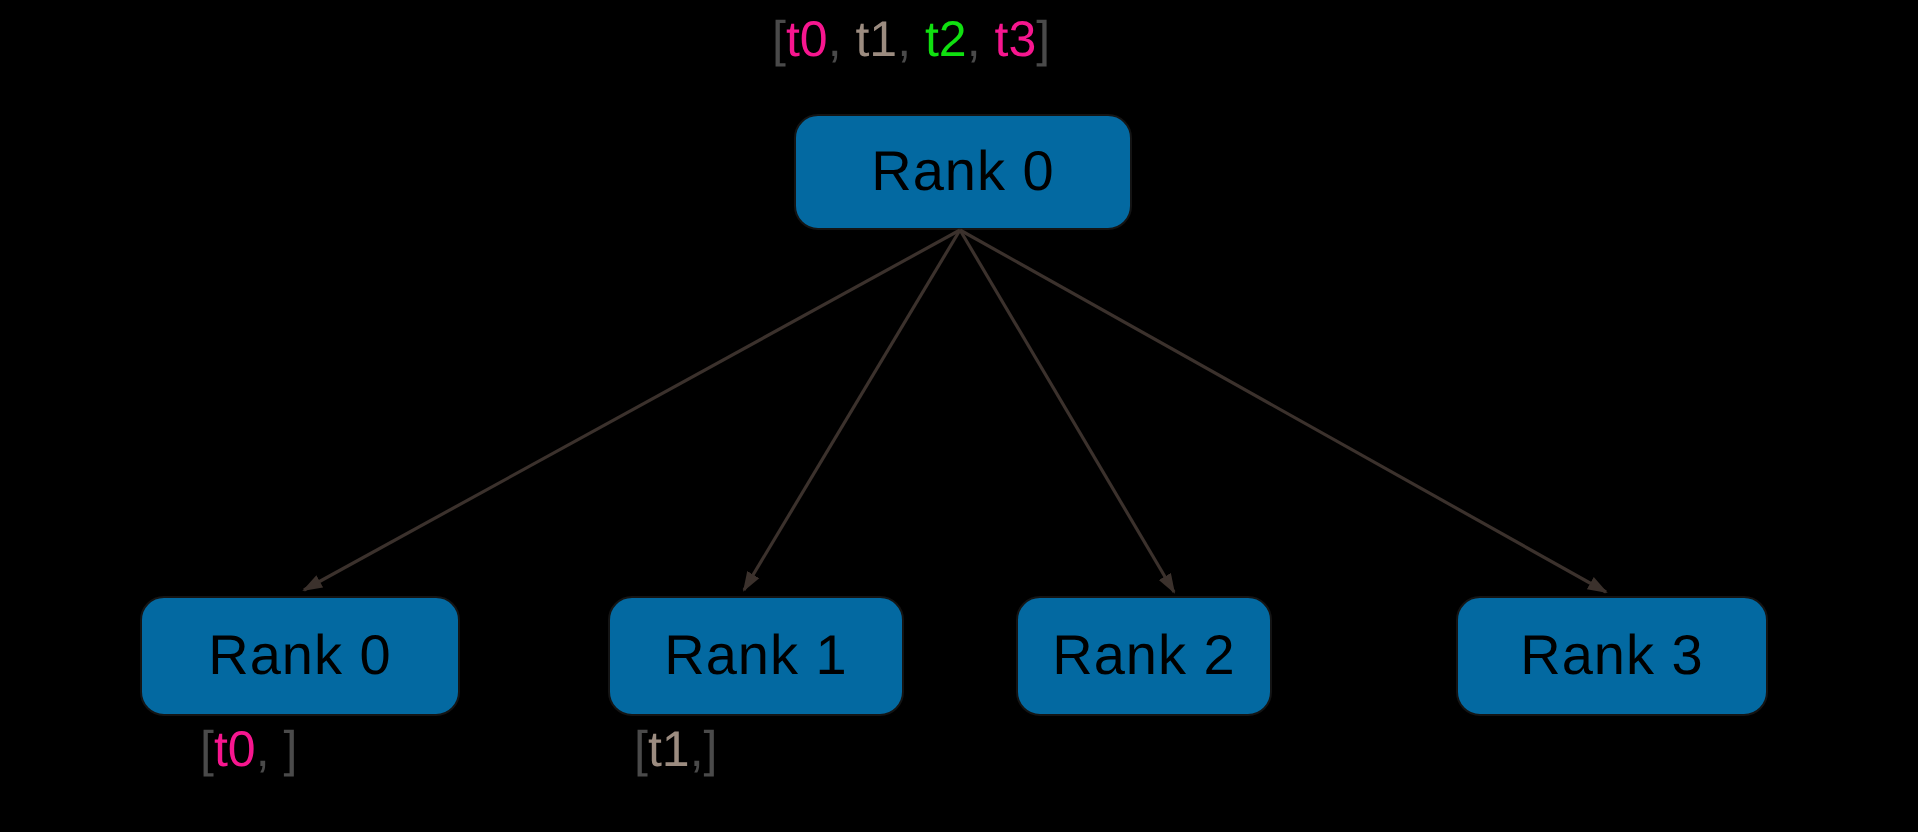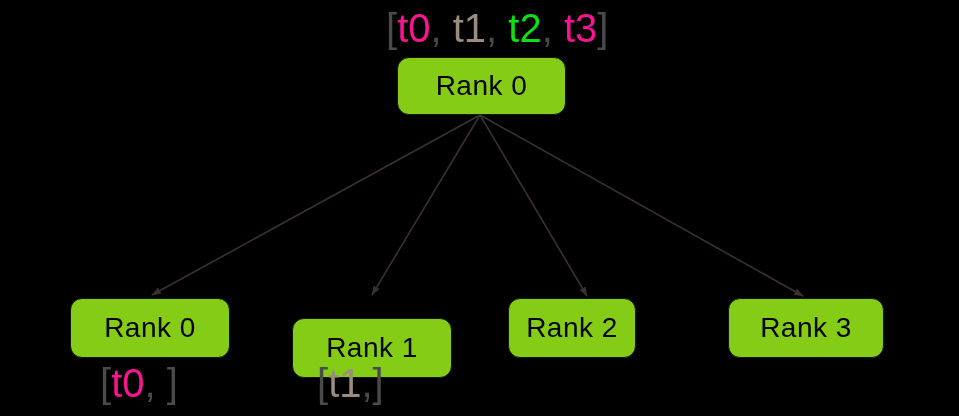--- a/index.html
+++ b/index.html
@@ -10,43 +10,43 @@
   }
   .canvas {
     position: relative;
     width: 959px;
     height: 416px;
     background: #000000;
     overflow: hidden;
   }
   .node {
     position: absolute;
-    background: #84cc16;
+    background: #0369a1;
     border: 1.5px solid #141414;
     border-radius: 12px;
     display: flex;
     align-items: center;
     justify-content: center;
     box-sizing: border-box;
   }
   .node .node-label {
     color: #000000;
     font-size: 28px;
     letter-spacing: 0.5px;
     white-space: nowrap;
   }
   .node-root   { left: 397px; top: 57px;  width: 169px; height: 58px; }
   .node-child0 { left: 70px;  top: 298px; width: 160px; height: 60px; }
-  .node-child1 { left: 292px; top: 298px; width: 160px; height: 60px; margin-top: 20px; }
+  .node-child1 { left: 304px; top: 298px; width: 148px; height: 60px; }
   .node-child2 { left: 508px; top: 298px; width: 128px; height: 60px; }
   .node-child3 { left: 728px; top: 298px; width: 156px; height: 60px; }
 
   .annotation {
     position: absolute;
-    font-size: 40px;
+    font-size: 25px;
     white-space: pre;
     line-height: 1;
   }
   .ann-root   { left: 386px; top: 8px; }
   .ann-child0 { left: 100px; top: 363px; }
   .ann-child1 { left: 317px; top: 363px; text-align: center; }
   .ann-child2 { left: 535px; top: 363px; }
   .ann-child3 { left: 755px; top: 363px; }
 
   .arrows-svg {

